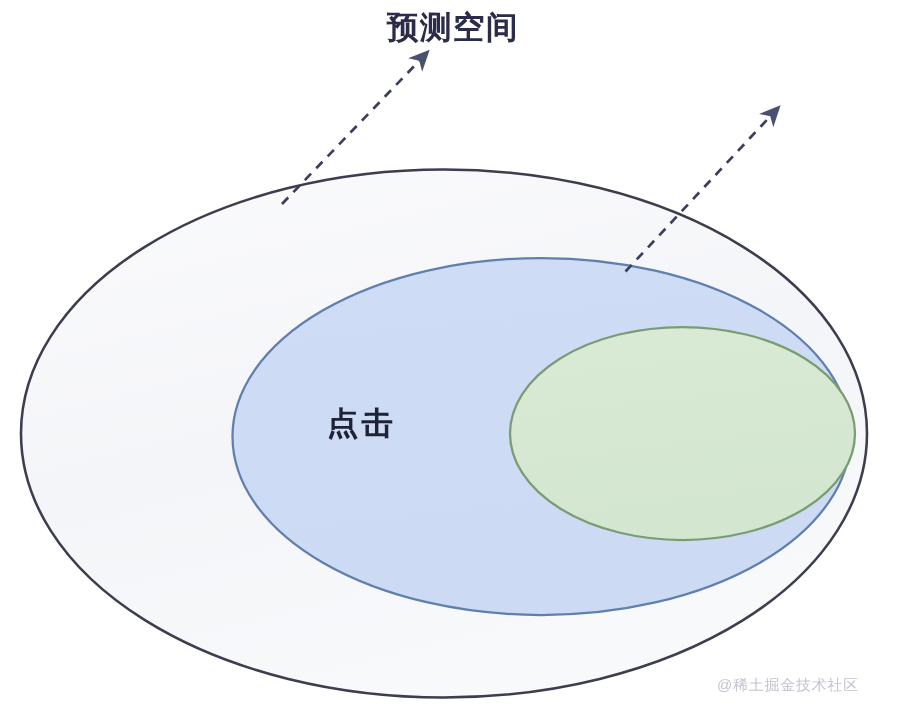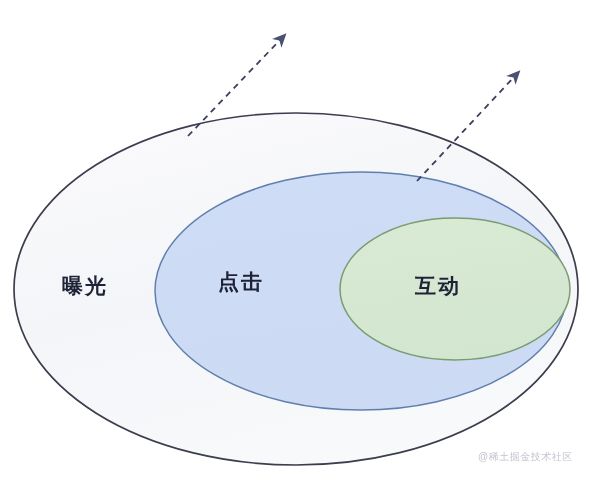--- a/index.html
+++ b/index.html
@@ -89,23 +89,22 @@
 
     <ellipse id="ellipse-click" cx="361" cy="291" rx="206" ry="119" fill="url(#gradBlue)" stroke="#5f7fae" stroke-width="1.5"></ellipse>
 
     <ellipse id="ellipse-interaction" cx="455" cy="289" rx="115" ry="71" fill="url(#gradGreen)" stroke="#7a9c72" stroke-width="1.5"></ellipse>
 
     <line id="arrow-predict-space" x1="188" y1="136" x2="280" y2="40" stroke="#3b3f5c" stroke-width="1.8" stroke-dasharray="6 5" marker-end="url(#arrowHead)"></line>
 
     <line id="arrow-train-space" x1="417" y1="181" x2="514" y2="77" stroke="#3b3f5c" stroke-width="1.8" stroke-dasharray="6 5" marker-end="url(#arrowHead)"></line>
   </svg>
 
-  <div class="region-label" id="label-exposure">曝光</div>
 
   <div class="region-label" id="label-click">点击</div>
 
-  <div class="region-label" id="label-interact">互动</div>
 
+  <div class="callout-label" id="label-predict-space">预测空间</div>
 
 
   <div id="watermark" style="color: rgb(185, 184, 198);">@稀土掘金技术社区</div>
 
 </div>
 
 </body></html>

